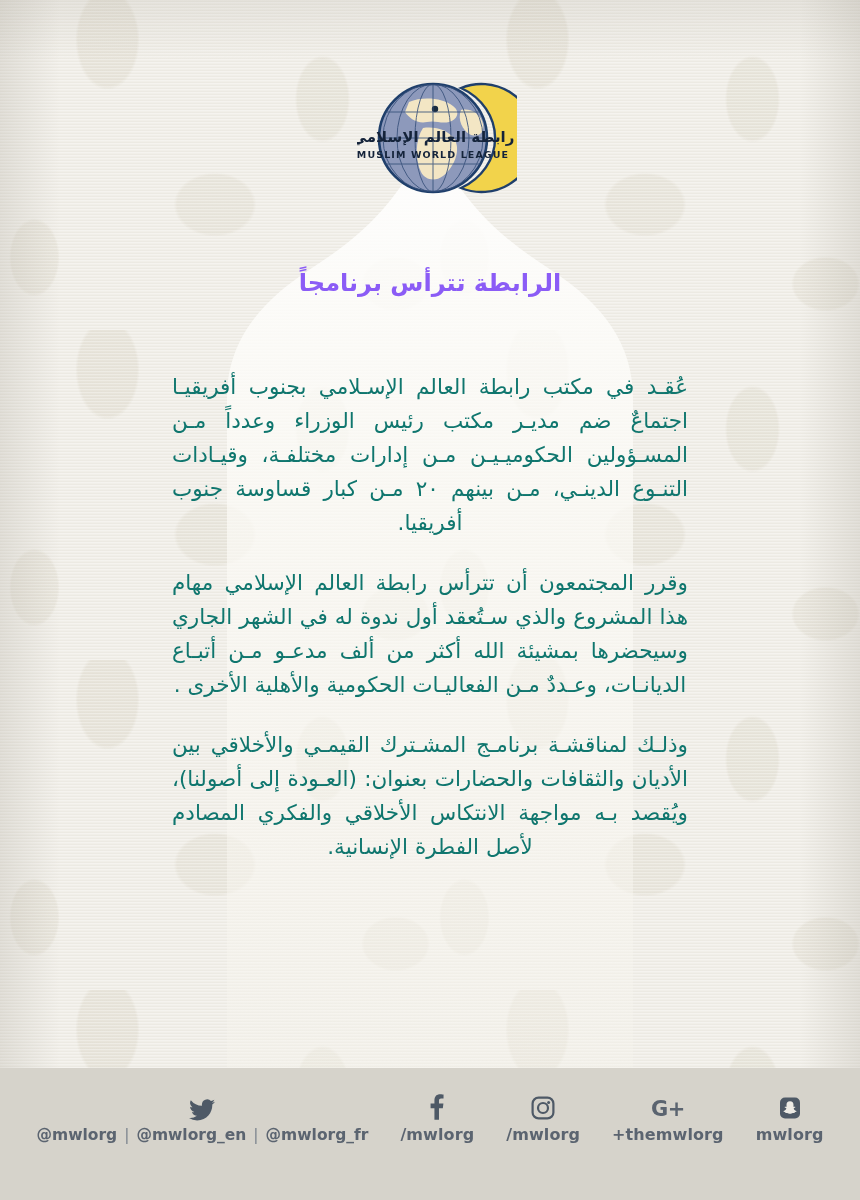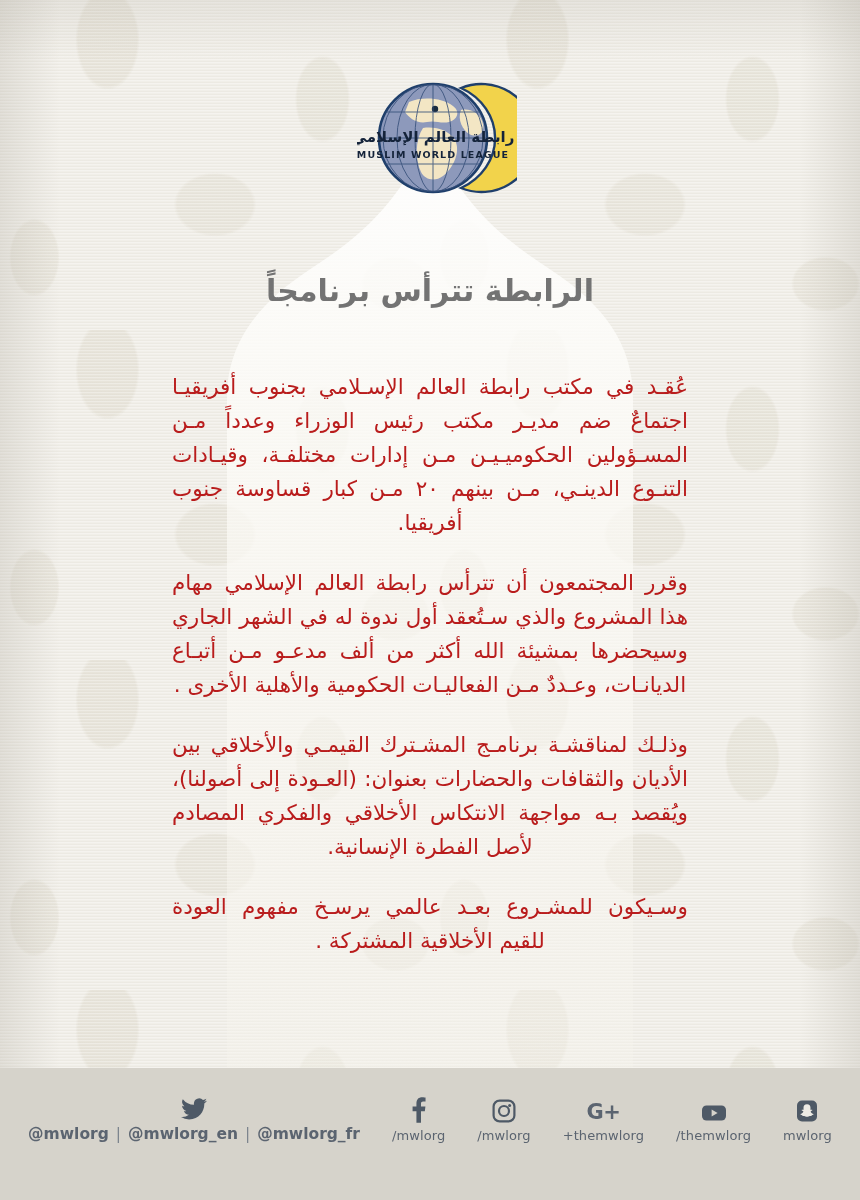--- a/index.html
+++ b/index.html
@@ -71,35 +71,35 @@
   }
   .logo svg { display: block; }
 
   
   .headline {
     position: absolute;
     left: 150px;
     right: 150px;
     top: 250px;
     text-align: center;
-    color: #737373;
-    font-size: 30px;
+    color: #8b5cf6;
+    font-size: 24px;
     font-weight: bold;
     line-height: 1.42;
     letter-spacing: 0px;
   }
   .headline .ln { display: block; }
 
   
   .body {
     position: absolute;
     left: 172px;
     right: 172px;
     top: 370px;
-    color: #b91c1c;
+    color: #0f766e;
     font-size: 21.5px;
     line-height: 1.58;
     text-align: justify;
     text-align-last: center;
   }
   .para { margin: 0 0 26px 0; }
   .para:last-child { margin-bottom: 0; }
   .para.j { text-align: justify; text-align-last: center; }
 
   
@@ -130,22 +130,22 @@
     padding: 0 16px;
   }
   .sgroup .ic {
     height: 30px;
     display: flex;
     align-items: flex-end;
     justify-content: center;
     margin-bottom: 5px;
   }
   .sgroup .hd {
-    font-size: 13px;
-    font-weight: normal;
+    font-size: 16px;
+    font-weight: bold;
     letter-spacing: .1px;
     white-space: nowrap;
   }
   .tw-handles {
     display: flex;
     align-items: baseline;
     gap: 7px;
     font-size: 15.5px;
     font-weight: bold;
     white-space: nowrap;
@@ -228,21 +228,20 @@
   </div>
 
   <h1 class="headline">
     <span class="ln">الرابطة تترأس برنامجاً</span>
   </h1>
 
   <div class="body">
     <p class="para j">عُقـد في مكتب رابطة العالم الإسـلامي بجنوب أفريقيـا اجتماعٌ ضم مديـر مكتب رئيس الوزراء وعدداً مـن المسـؤولين الحكوميـيـن مـن إدارات مختلفـة، وقيـادات التنـوع الدينـي، مـن بينهم ٢٠ مـن كبار قساوسة جنوب أفريقيا.</p>
     <p class="para j">وقرر المجتمعون أن تترأس رابطة العالم الإسلامي مهام هذا المشروع والذي سـتُعقد أول ندوة له في الشهر الجاري وسيحضرها بمشيئة الله أكثر من ألف مدعـو مـن أتبـاع الديانـات، وعـددٌ مـن الفعاليـات الحكومية والأهلية الأخرى .</p>
     <p class="para j">وذلـك لمناقشـة برنامـج المشـترك القيمـي والأخلاقي بين الأديان والثقافات والحضارات بعنوان: (العـودة إلى أصولنا)، ويُقصد بـه مواجهة الانتكاس الأخلاقي والفكري المصادم لأصل الفطرة الإنسانية.</p>
-    <p class="para j">وسـيكون للمشـروع بعـد عالمي يرسـخ مفهوم العودة للقيم الأخلاقية المشتركة .</p>
   </div>
 
   <div class="footer">
     <div class="social">
 
       <div class="sgroup">
         <span class="ic">
           <svg width="26" height="22" viewBox="0 0 24 20" fill="#4e5966" aria-hidden="true">
             <path d="M24 2.4c-.9.4-1.8.7-2.8.8 1-.6 1.8-1.6 2.2-2.7-.9.6-2 1-3.1 1.2A4.9 4.9 0 0 0 11.9 5c0 .4 0 .8.1 1.1A13.9 13.9 0 0 1 1.7.9 4.9 4.9 0 0 0 3.2 7.5c-.8 0-1.5-.2-2.2-.6v.1c0 2.4 1.7 4.3 3.9 4.8-.4.1-.8.2-1.3.2-.3 0-.6 0-.9-.1.6 2 2.4 3.4 4.6 3.4A9.8 9.8 0 0 1 0 17.4 13.9 13.9 0 0 0 7.5 19.6c9.1 0 14-7.5 14-14v-.6c1-.7 1.8-1.6 2.5-2.6z"></path>
           </svg>
@@ -276,29 +275,20 @@
         <span class="hd">/mwlorg</span>
       </div>
 
       <div class="sgroup">
         <span class="ic">
           <span class="gplus">G+</span>
         </span>
         <span class="hd">+themwlorg</span>
       </div>
 
-      <div class="sgroup">
-        <span class="ic">
-          <svg width="26" height="20" viewBox="0 0 26 20" aria-hidden="true">
-            <rect x="1" y="2.5" width="24" height="15" rx="4.5" ry="4.5" fill="#4e5966"></rect>
-            <path d="M10.6 6.4 L16.6 10 L10.6 13.6 Z" fill="#d6d3cb"></path>
-          </svg>
-        </span>
-        <span class="hd">/themwlorg</span>
-      </div>
 
       <div class="sgroup">
         <span class="ic">
           <svg width="22" height="24" viewBox="0 0 22 24" aria-hidden="true">
             <rect x="1" y="1.5" width="20" height="21" rx="5" ry="5" fill="#4e5966"></rect>
             <path d="M11 5.2c2.4 0 3.6 1.7 3.5 3.9 0 .7-.1 1.3-.1 1.6.3.2.8.2 1.3 0 .5-.2.9.5.3.9-.5.3-1.2.5-1.3.8-.1.4 1 2.2 2.6 2.6.4.1.3.6-.1.8-.5.2-1.3.3-1.5.5-.1.2-.1.6-.3.7-.2.1-.8-.1-1.6-.1-.9 0-1.6.9-2.8.9s-1.9-.9-2.8-.9c-.8 0-1.4.2-1.6.1-.2-.1-.2-.5-.3-.7-.2-.2-1-.3-1.5-.5-.4-.2-.5-.7-.1-.8 1.6-.4 2.7-2.2 2.6-2.6-.1-.3-.8-.5-1.3-.8-.6-.4-.2-1.1.3-.9.5.2 1 .2 1.3 0 0-.3-.1-.9-.1-1.6C7.4 6.9 8.6 5.2 11 5.2z" fill="#eceae4"></path>
           </svg>
         </span>
         <span class="hd">mwlorg</span>
       </div>

